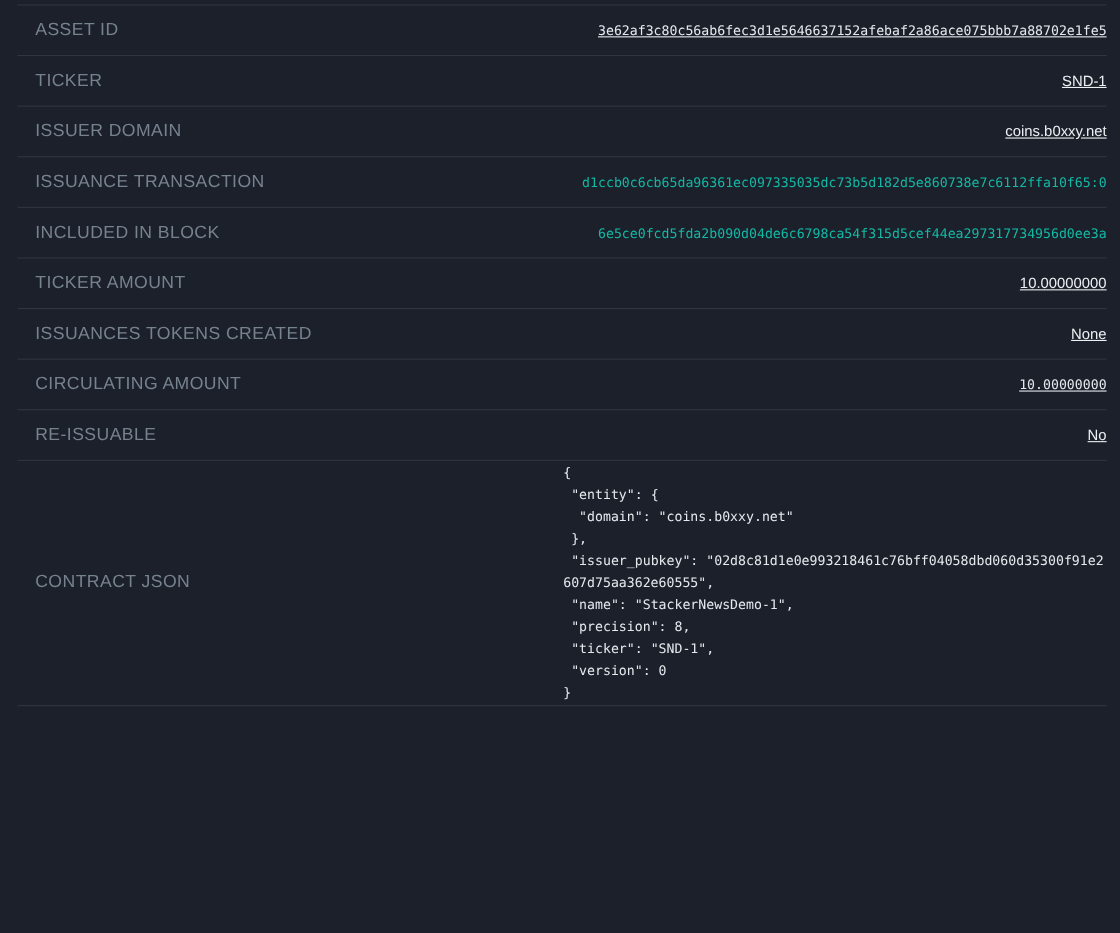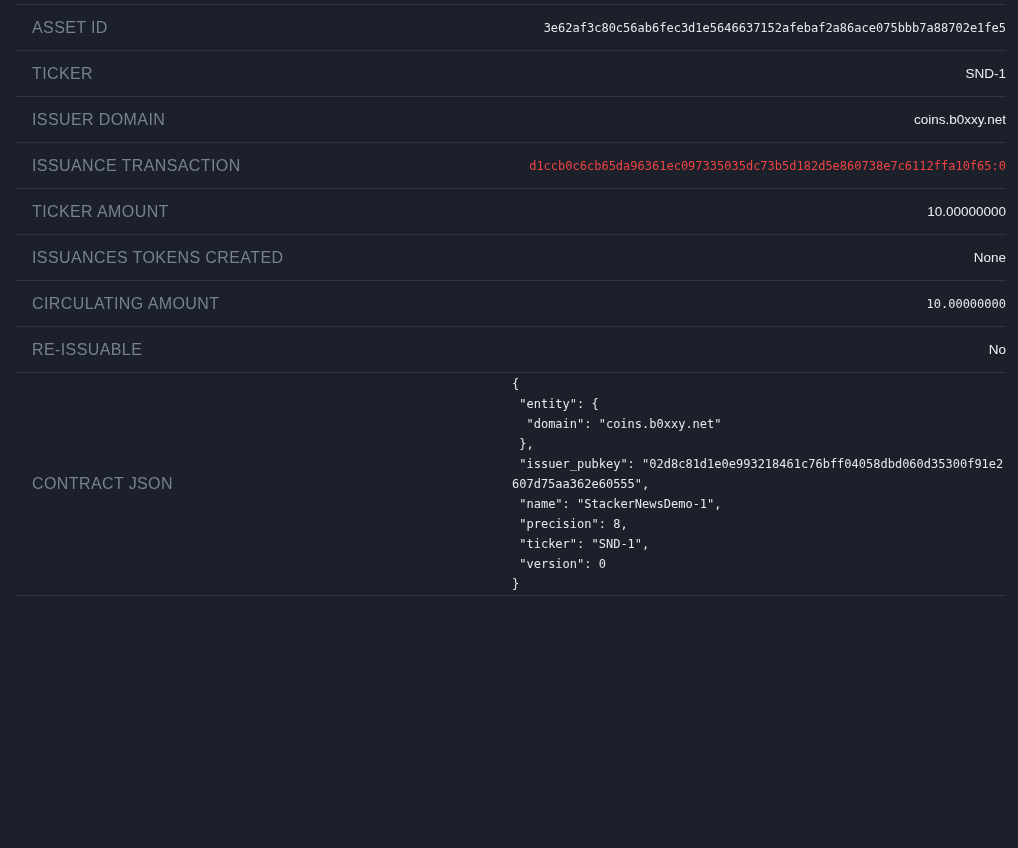--- a/index.html
+++ b/index.html
@@ -31,30 +31,31 @@
     letter-spacing: 0.4px;
     color: #77828f;
     white-space: nowrap;
     flex: none;
   }
   .row-value {
     font-size: 13.5px;
     color: #eceff3;
     text-align: right;
     margin-left: 20px;
+    text-decoration: underline;
   }
   .row-value.mono {
     font-family: "DejaVu Sans Mono", monospace;
     font-size: 12px;
     color: #e5e9ee;
   }
   .row-value.link, .row-value.link a {
     font-family: "DejaVu Sans Mono", monospace;
     font-size: 12px;
-    color: #ef4444;
+    color: #14b8a6;
     text-decoration: none;
   }
   .row-contract {
     display: flex;
     align-items: center;
     border-bottom: 1px solid #2f3642;
     padding-left: 16px;
     box-sizing: border-box;
     min-height: 223px;
   }
@@ -90,20 +91,24 @@
   <div class="row">
     <span class="row-label">ISSUER DOMAIN</span>
     <span class="row-value">coins.b0xxy.net</span>
   </div>
 
   <div class="row">
     <span class="row-label">ISSUANCE TRANSACTION</span>
     <span class="row-value link"><a href="#">d1ccb0c6cb65da96361ec097335035dc73b5d182d5e860738e7c6112ffa10f65:0</a></span>
   </div>
 
+  <div class="row">
+    <span class="row-label">INCLUDED IN BLOCK</span>
+    <span class="row-value link"><a href="#">6e5ce0fcd5fda2b090d04de6c6798ca54f315d5cef44ea297317734956d0ee3a</a></span>
+  </div>
 
 
   <div class="row">
     <span class="row-label">TICKER AMOUNT</span>
     <span class="row-value">10.00000000</span>
   </div>
 
   <div class="row">
     <span class="row-label">ISSUANCES TOKENS CREATED</span>
     <span class="row-value">None</span>

